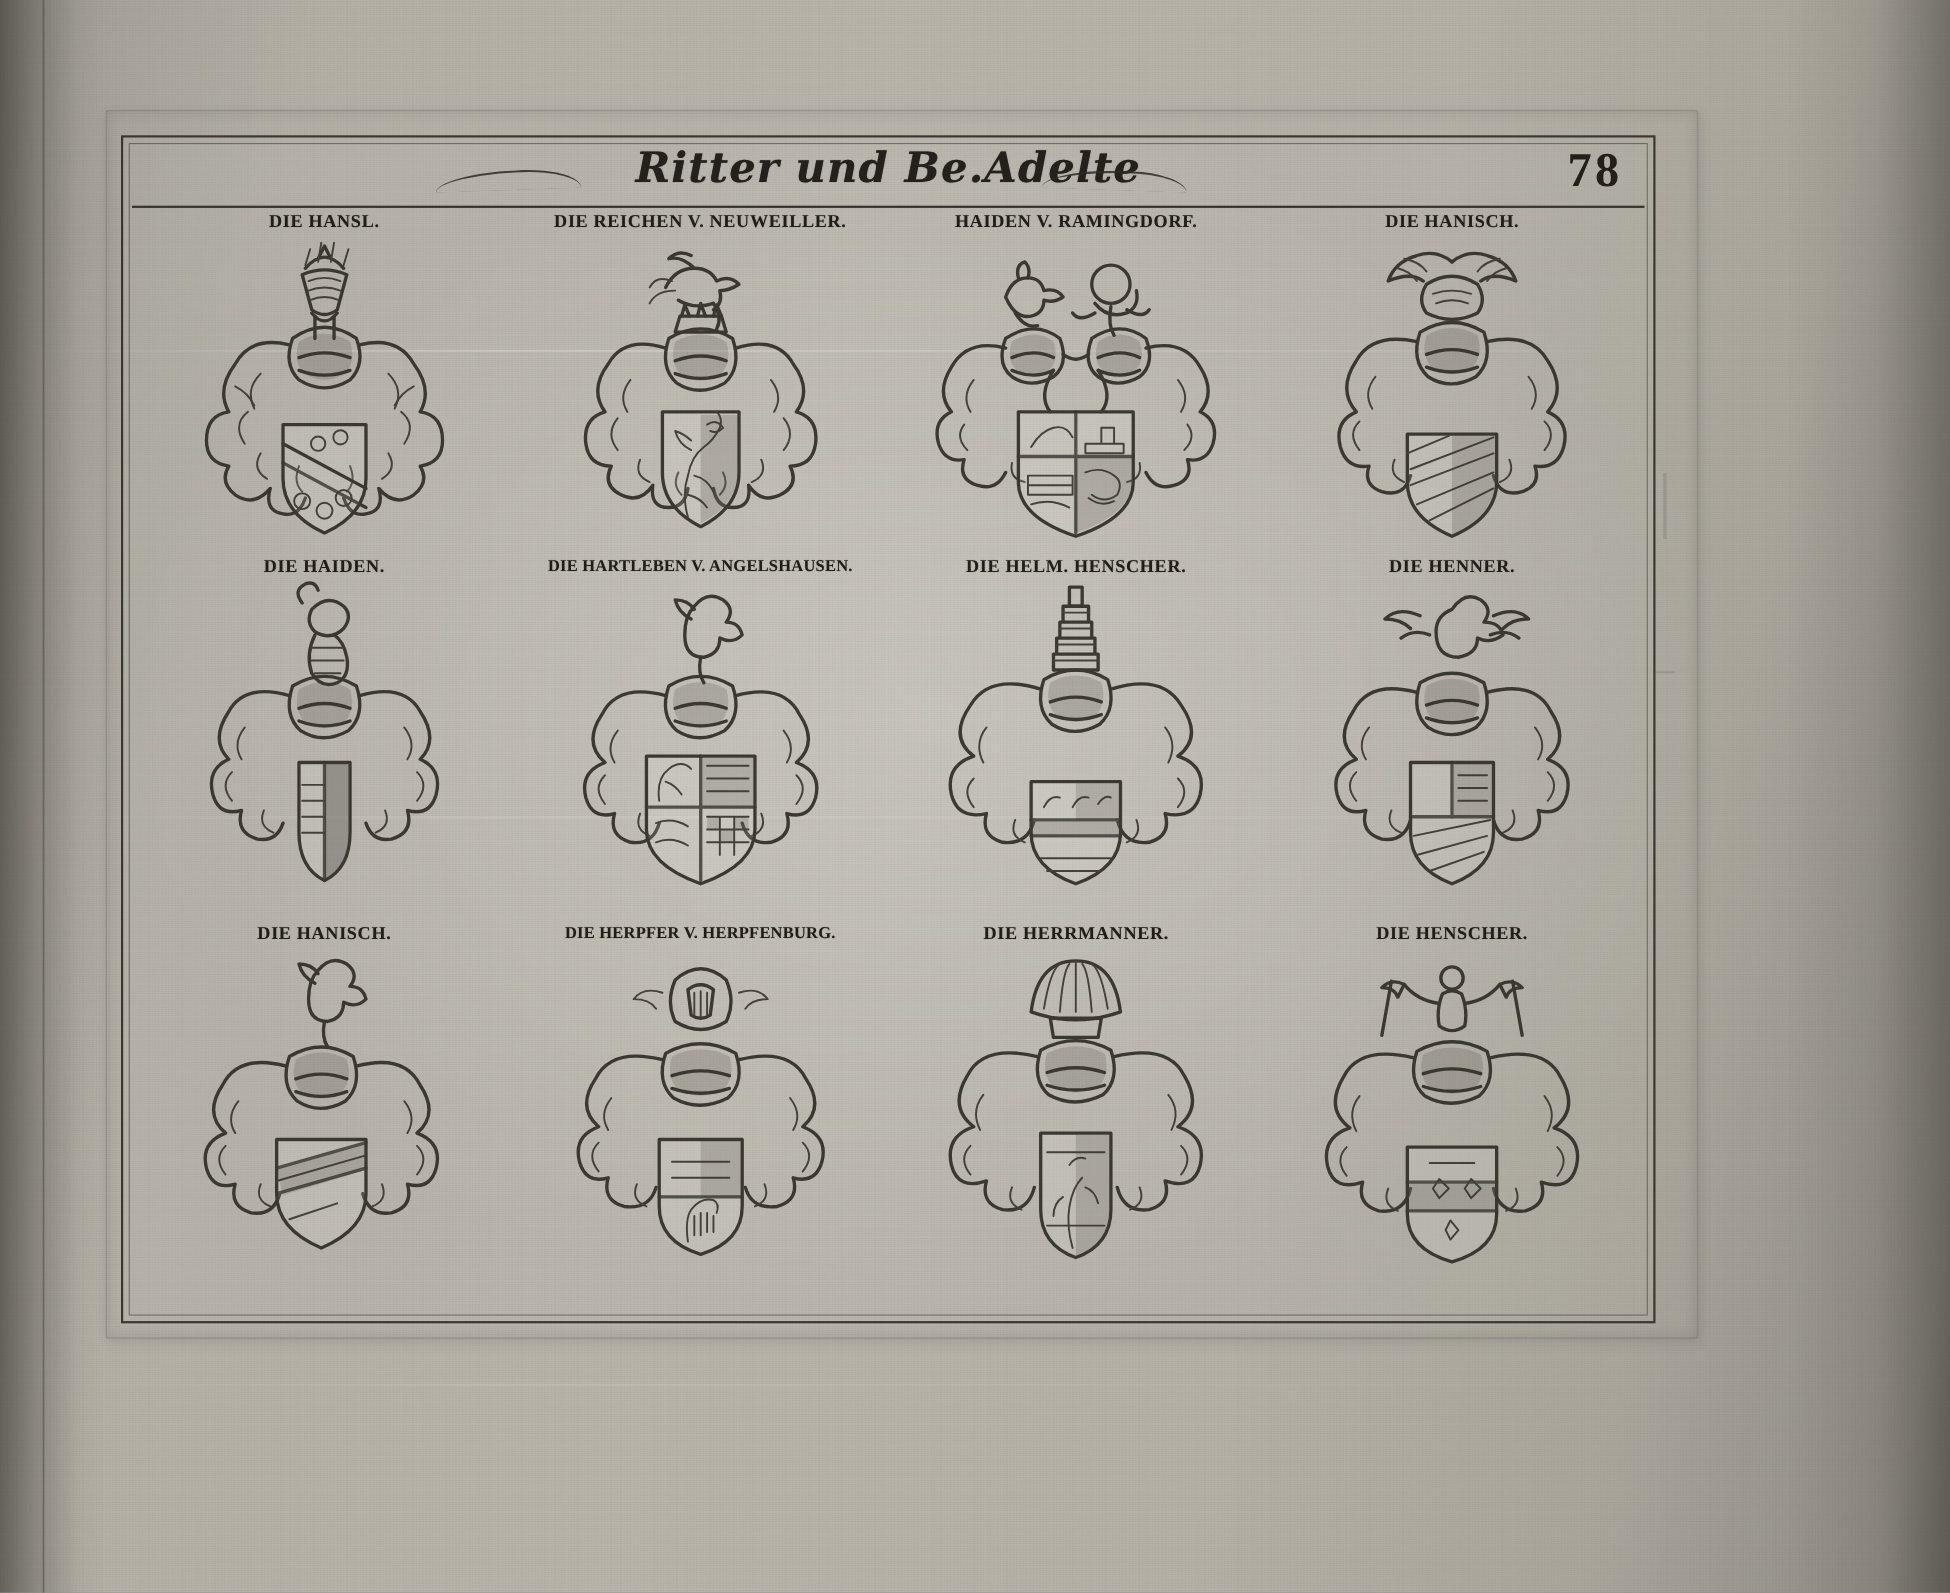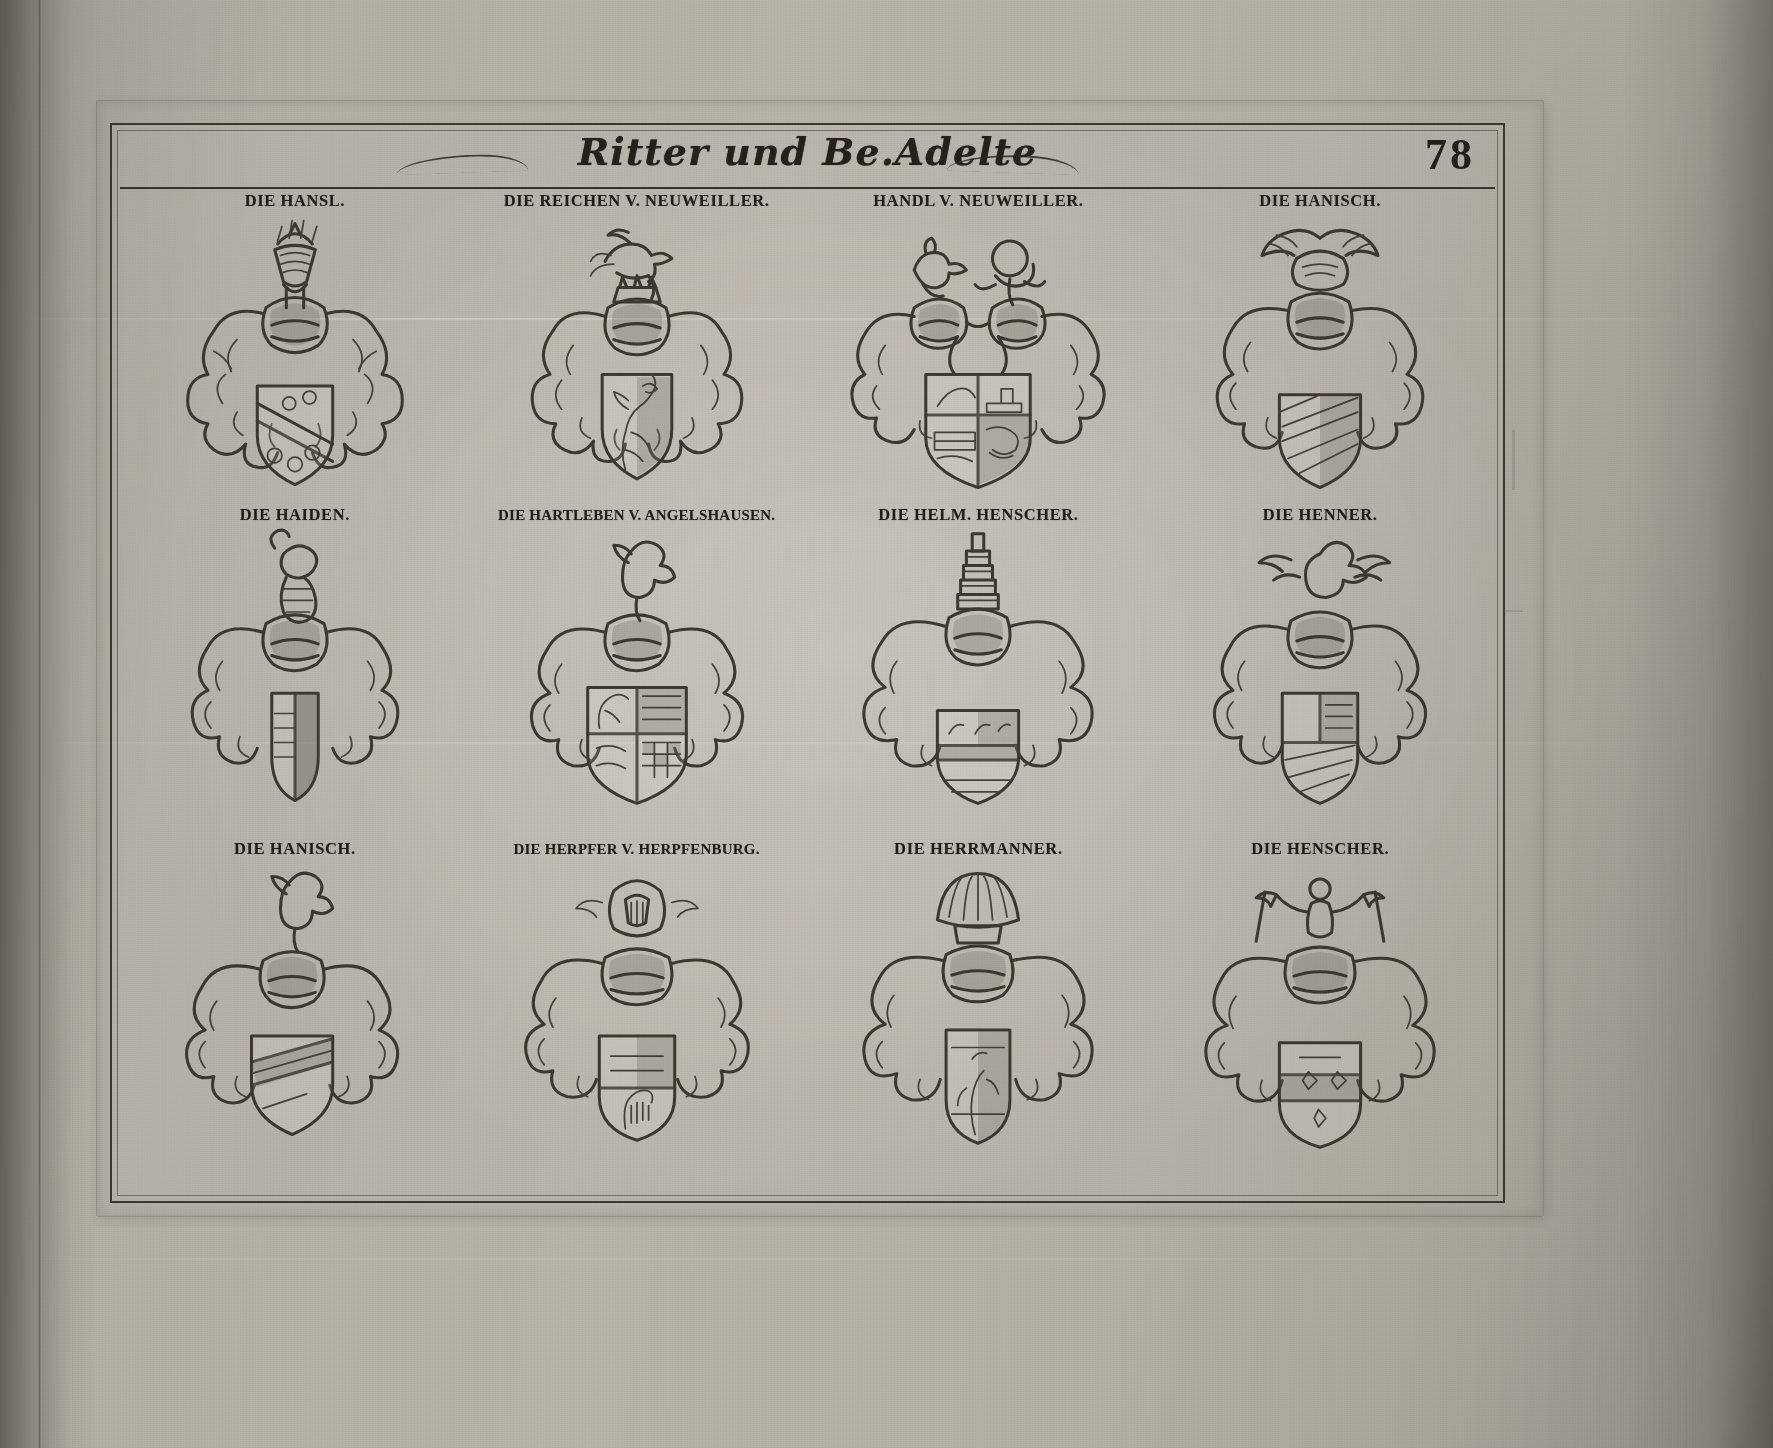--- a/index.html
+++ b/index.html
@@ -315,21 +315,21 @@
                 <path d="M96 152 q8 2 12 10 M92 164 q8 2 12 8"></path>
               </g>
               <path class="shade" d="M100 114 h23 v36 q0 20 -23 32 z"></path>
             </svg>
           </div>
         </div>
         <div class="caption small">DIE HARTLEBEN V. ANGELSHAUSEN.</div>
       </div>
 
       <div class="cell">
-        <div class="caption">HANDL V. NEUWEILLER.</div>
+        <div class="caption">HAIDEN V. RAMINGDORF.</div>
         <div class="arms-wrap">
           <div class="arms">
             <svg viewBox="0 0 200 200">
 
               <g class="ink">
                 <path d="M56 40 q4 -12 14 -12 q8 0 10 8 q8 -2 12 4 q-6 4 -12 2 q0 8 -8 10 q-10 2 -16 -12 z"></path>
                 <path d="M64 28 q-2 -8 4 -10 q4 4 2 10"></path>
                 <path d="M62 50 q6 10 14 8"></path>
               </g>
               <g class="ink">

